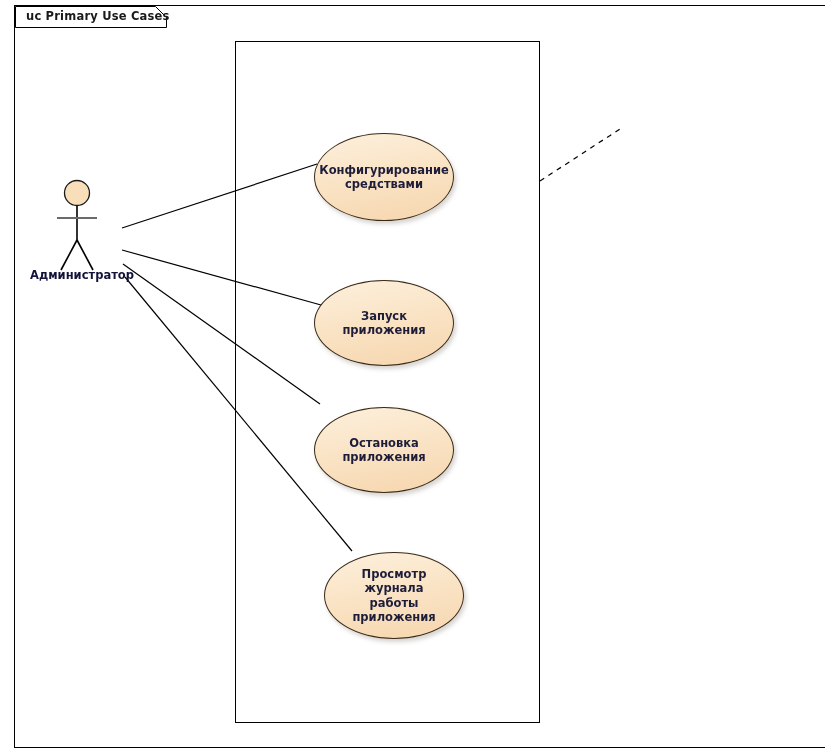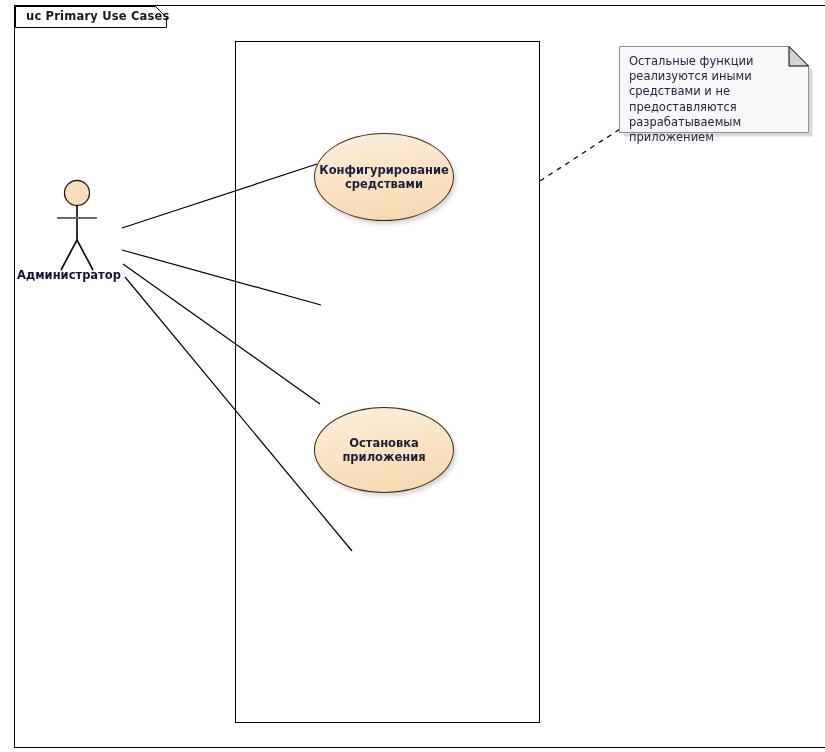--- a/index.html
+++ b/index.html
@@ -107,21 +107,21 @@
     left: 40px;
     top: 178px;
     width: 80px;
     height: 95px;
   }
   .actor-label {
     position: absolute;
     left: 8px;
     top: 268px;
     width: 130px;
-    text-align: left;
+    text-align: center;
     font-size: 11.5px;
     font-weight: bold;
     color: #12123a;
     white-space: nowrap;
   }
 
   
   .note {
     position: absolute;
     left: 610px;
@@ -181,47 +181,43 @@
     <line x1="116" y1="277" x2="343" y2="551" stroke="#000000" stroke-width="1.2"></line>
 
     <line x1="531" y1="181" x2="611" y2="129" stroke="#000000" stroke-width="1.2" stroke-dasharray="5,5"></line>
   </svg>
 
   <div class="usecase" style="left:305px; top:133px; width:140px; height:88px;">
     <span class="usecase-label">Конфигурирование
 средствами</span>
   </div>
 
+  <div class="usecase" style="left:305px; top:280px; width:140px; height:86px;">
+    <span class="usecase-label">Запуск приложения</span>
+  </div>
 
   <div class="usecase" style="left:305px; top:407px; width:140px; height:86px;">
     <span class="usecase-label">Остановка
 приложения</span>
   </div>
 
+  <div class="usecase" style="left:315px; top:552px; width:140px; height:87px;">
+    <span class="usecase-label">Просмотр журнала
+работы приложения</span>
+  </div>
 
   <div class="actor">
     <svg width="80" height="95" viewBox="0 0 80 95">
 
       <circle cx="28" cy="15" r="12.5" fill="#f8dfb9" stroke="#1a1a1a" stroke-width="1.3"></circle>
 
       <line x1="28" y1="28" x2="28" y2="62" stroke="#000000" stroke-width="1.6"></line>
 
       <line x1="8" y1="40" x2="48" y2="40" stroke="#6b6b6b" stroke-width="2"></line>
 
       <line x1="28" y1="62" x2="12" y2="92" stroke="#000000" stroke-width="1.6"></line>
       <line x1="28" y1="62" x2="44" y2="92" stroke="#000000" stroke-width="1.6"></line>
     </svg>
   </div>
   <div class="actor-label">Администратор</div>
 
-  <div class="note">
-    <svg class="note-body" width="196" height="92" viewBox="0 0 196 92">
-
-      <path d="M4.5,4.5 L174,4.5 L193.5,24 L193.5,90.5 L4.5,90.5 Z" fill="rgba(130,130,140,0.30)"></path>
-
-      <path d="M0.5,0.5 L170,0.5 L189.5,20 L189.5,86.5 L0.5,86.5 Z" fill="#faf7fa" stroke="#8f8f8f" stroke-width="1"></path>
-
-      <path d="M170,0.5 L189.5,20 L170,20 Z" fill="#d3d3d3" stroke="#000000" stroke-width="1"></path>
-    </svg>
-    <div class="note-text">Остальные функции реализуются иными средствами и не предоставляются разрабатываемым приложением</div>
-  </div>
 
 </div>
 
 </body></html>

